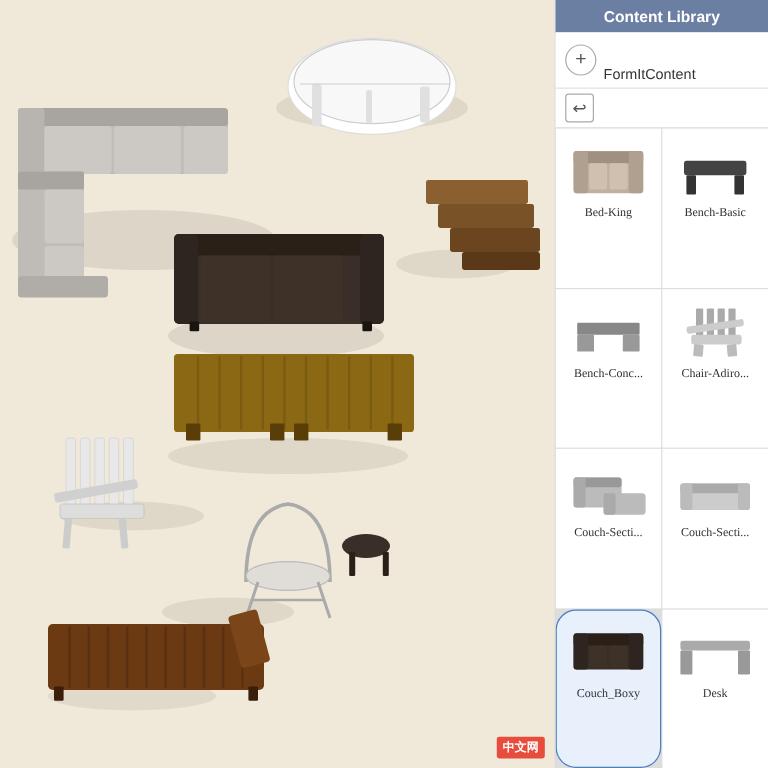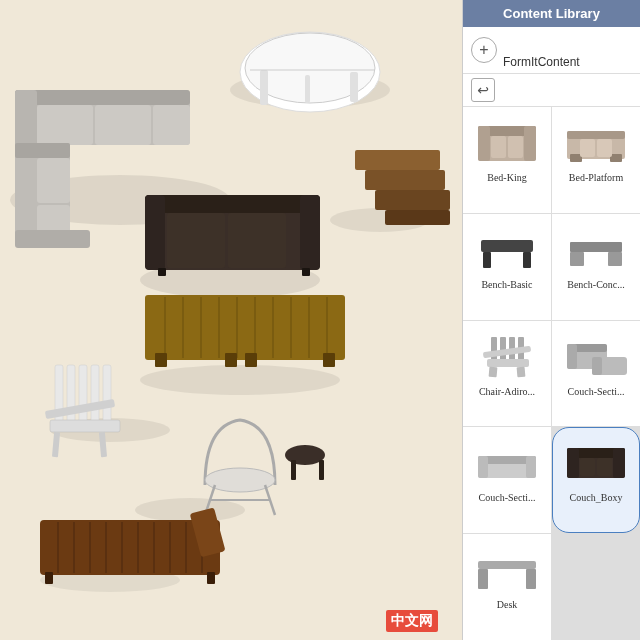--- a/index.html
+++ b/index.html
@@ -135,24 +135,24 @@
       color: #333;
       text-align: center;
       line-height: 1.2;
       font-family: Liberation Serif, serif;
     }
 
     
     .watermark {
       position: absolute;
       bottom: 8px;
-      right: 24px;
+      right: 8px;
       background: #e74c3c;
       color: white;
-      font-size: 14px;
+      font-size: 10px;
       padding: 2px 5px;
       font-weight: bold;
       border-radius: 2px;
       z-index: 10;
     }
 
     
     .thumb-svg {
       width: 68px;
       height: 52px;
@@ -317,33 +317,20 @@
           <rect x="5" y="10" width="58" height="10" rx="2" fill="#a09080"></rect>
           <rect x="5" y="10" width="12" height="35" rx="2" fill="#b0a090"></rect>
           <rect x="51" y="10" width="12" height="35" rx="2" fill="#b0a090"></rect>
           <rect x="18" y="20" width="15" height="22" rx="2" fill="#d0c0b0"></rect>
           <rect x="35" y="20" width="15" height="22" rx="2" fill="#d0c0b0"></rect>
         </svg>
       </div>
       <span class="item-label">Bed-King</span>
     </div>
 
-    <div class="grid-item">
-      <div class="item-thumb">
-        <svg class="thumb-svg" viewBox="0 0 68 52">
-          <rect x="5" y="15" width="58" height="28" rx="2" fill="#c8b8a8"></rect>
-          <rect x="5" y="15" width="58" height="8" rx="2" fill="#a89888"></rect>
-          <rect x="8" y="38" width="12" height="8" rx="1" fill="#908070"></rect>
-          <rect x="48" y="38" width="12" height="8" rx="1" fill="#908070"></rect>
-          <rect x="18" y="23" width="15" height="18" rx="2" fill="#d8c8b8"></rect>
-          <rect x="35" y="23" width="15" height="18" rx="2" fill="#d8c8b8"></rect>
-        </svg>
-      </div>
-      <span class="item-label">Bed-Platform</span>
-    </div>
 
     <div class="grid-item">
       <div class="item-thumb">
         <svg class="thumb-svg" viewBox="0 0 68 52">
           <rect x="8" y="18" width="52" height="12" rx="2" fill="#444"></rect>
           <rect x="10" y="30" width="8" height="16" rx="1" fill="#333"></rect>
           <rect x="50" y="30" width="8" height="16" rx="1" fill="#333"></rect>
         </svg>
       </div>
       <span class="item-label">Bench-Basic</span>

